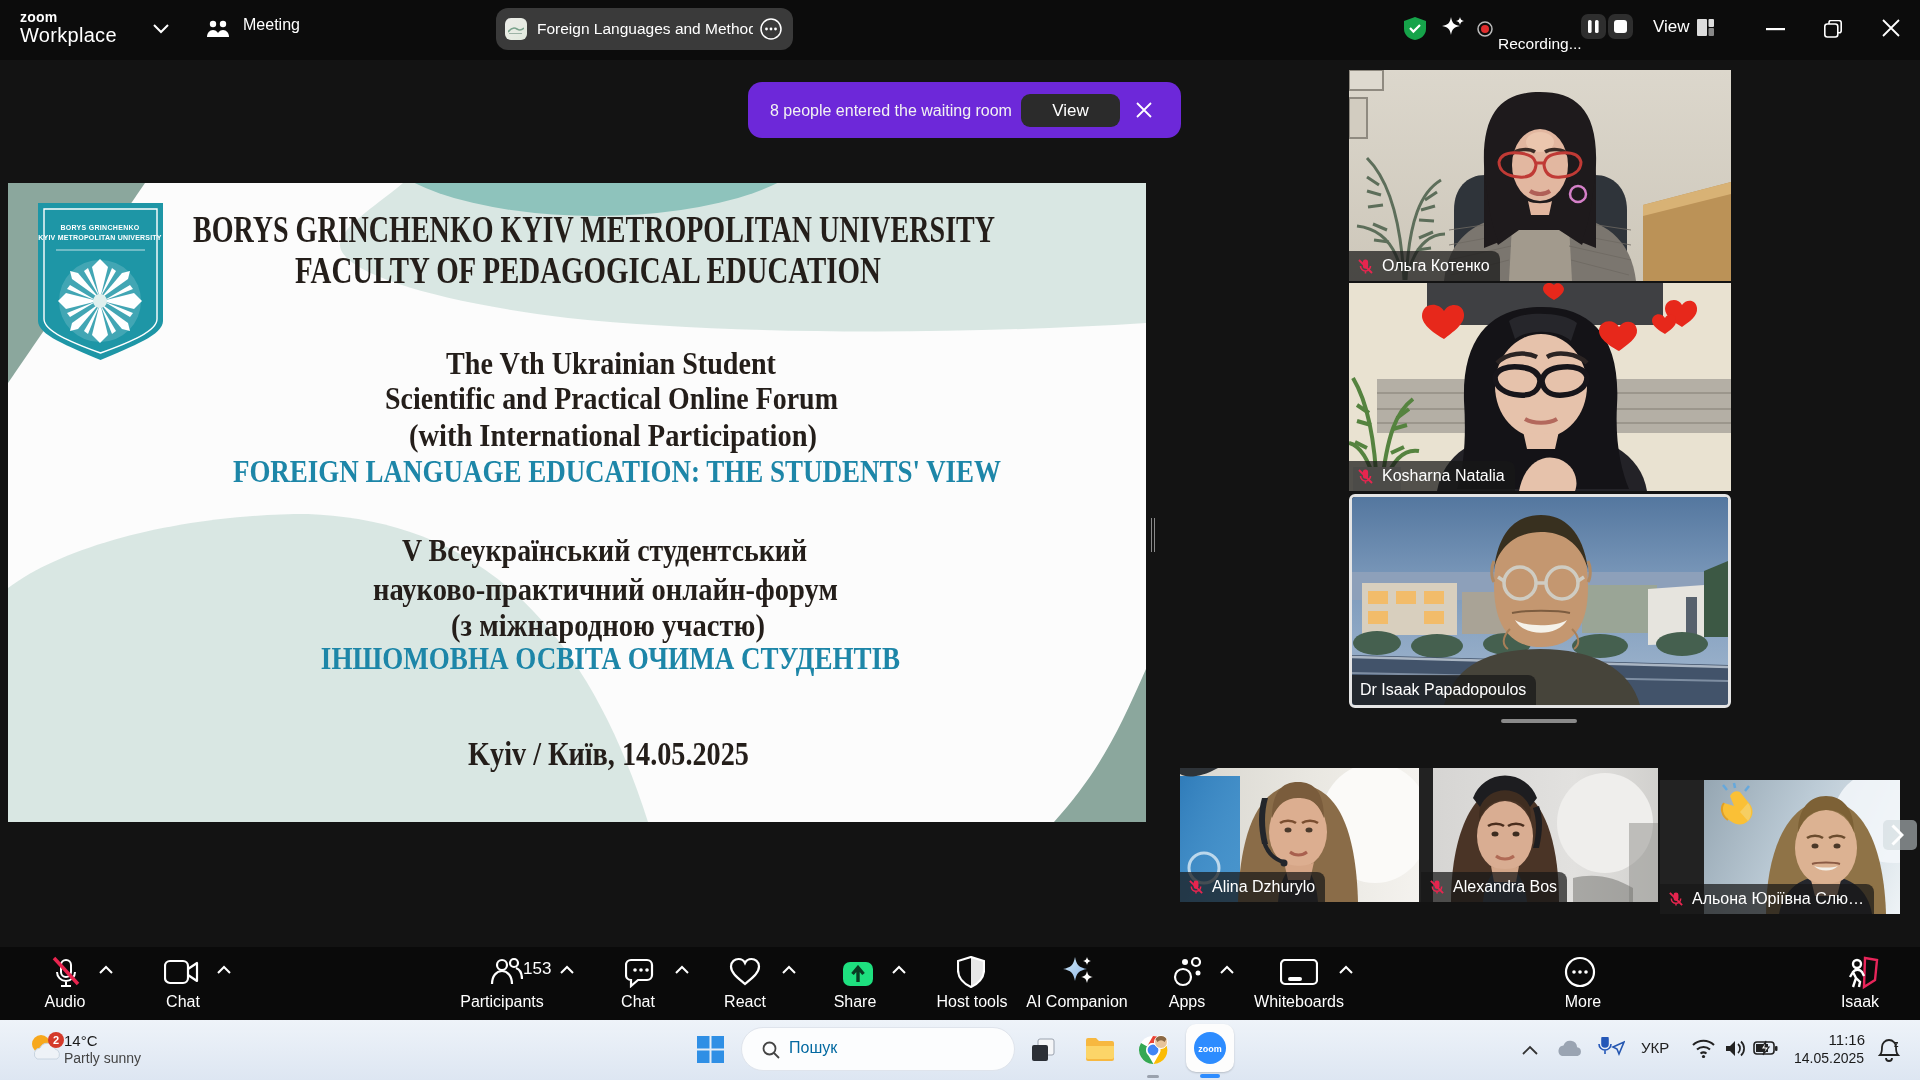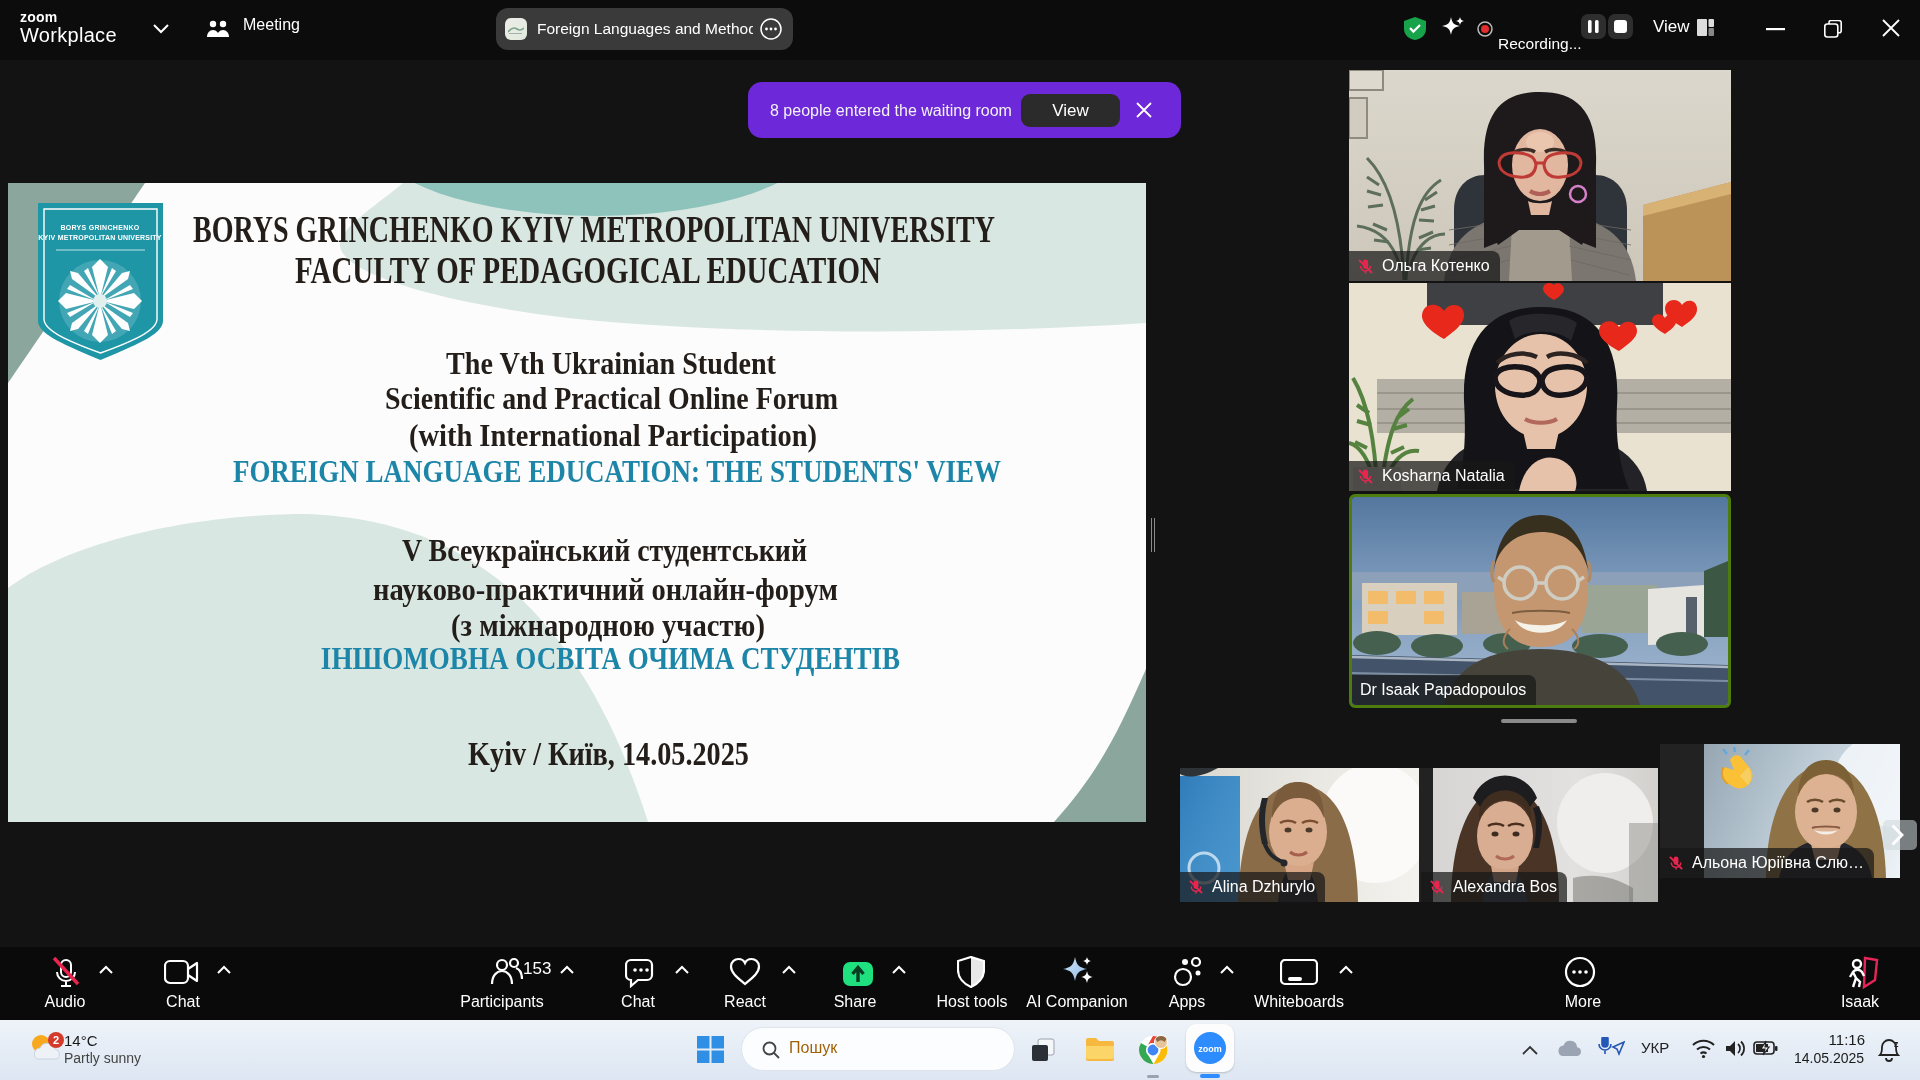--- a/index.html
+++ b/index.html
@@ -284,21 +284,21 @@
             <g stroke="#e8254f" stroke-width="1.6" fill="none">
               <path d="M8.5 1.5 a2.6 2.6 0 0 1 2.6 2.6 v4 a2.6 2.6 0 0 1 -5.2 0 v-4 a2.6 2.6 0 0 1 2.6 -2.6 Z" fill="#e8254f" stroke="none"></path>
               <path d="M3.5 8 a5 5 0 0 0 10 0 M8.5 13 v2.5"></path>
               <path d="M2 2 L15 15" stroke-width="2"></path>
             </g>
           </svg>
         Kosharna Natalia
       </div>
     </div>
 
-    <div class="tile" style="left:1349px; top:434px; width:382px; height:214px; border:3px solid #4d7c0f; border-radius:6px;">
+    <div class="tile" style="left:1349px; top:434px; width:382px; height:214px; border:3px solid #e5e5e5; border-radius:6px;">
       <svg width="376" height="208" viewBox="0 0 376 208">
         <defs>
           <linearGradient id="sky" x1="0" y1="0" x2="0" y2="1">
               <stop offset="0" stop-color="#54779f"></stop>
               <stop offset="0.45" stop-color="#7f9cbd"></stop>
               <stop offset="1" stop-color="#a3b8cf"></stop>
             </linearGradient>
         </defs>
         <rect width="376" height="208" fill="url(#sky)"></rect>
         <rect x="0" y="75" width="376" height="28" fill="#8da0ba"></rect>
@@ -422,21 +422,21 @@
             <g stroke="#e8254f" stroke-width="1.6" fill="none">
               <path d="M8.5 1.5 a2.6 2.6 0 0 1 2.6 2.6 v4 a2.6 2.6 0 0 1 -5.2 0 v-4 a2.6 2.6 0 0 1 2.6 -2.6 Z" fill="#e8254f" stroke="none"></path>
               <path d="M3.5 8 a5 5 0 0 0 10 0 M8.5 13 v2.5"></path>
               <path d="M2 2 L15 15" stroke-width="2"></path>
             </g>
           </svg>
         Alexandra Bos
       </div>
     </div>
 
-    <div class="tile" style="left:1660px; top:684px; width:240px; height:134px;padding-left:44px;">
+    <div class="tile" style="left:1660px; top:720px; width:240px; height:134px;padding-left:44px;">
       <svg width="240" height="134" viewBox="0 0 240 134">
         <defs>
             <linearGradient id="b3" x1="0" y1="0" x2="1" y2="0.25">
               <stop offset="0" stop-color="#95a6b2"></stop>
               <stop offset="0.45" stop-color="#bccbd6"></stop>
               <stop offset="1" stop-color="#eef3f6"></stop>
             </linearGradient>
           </defs>
         <rect width="240" height="134" fill="url(#b3)"></rect>
         <ellipse cx="190" cy="35" rx="60" ry="48" fill="#f3f7fa" opacity="0.85"></ellipse>
@@ -633,21 +633,21 @@
         <rect x="14.5" y="0" width="12.5" height="12.5" fill="#2f8fe5"></rect>
       <rect x="0" y="14.5" width="12.5" height="12.5" fill="#2f8fe5"></rect>
         <rect x="14.5" y="14.5" width="12.5" height="12.5" fill="#2f8fe5"></rect>
     </svg>
 
     <div class="abs" style="left:741px;top:7px;width:274px;height:44px;background:#fcfdfe;border:1px solid #dfe4ec;border-radius:22px;">
       <svg class="abs" style="left:20px;top:13px" width="18" height="18" viewBox="0 0 18 18">
           <circle cx="7.5" cy="7.5" r="6" stroke="#444" stroke-width="1.8" fill="none"></circle>
           <path d="M12 12 L17 17" stroke="#444" stroke-width="1.8"></path>
         </svg>
-      <div class="abs" style="left:47px;top:11px;color:#a16207;font-size:16px;">Пошук</div>
+      <div class="abs" style="left:47px;top:11px;color:#0369a1;font-size:16px;">Пошук</div>
     </div>
 
     <svg class="abs" style="left:1030px;top:17px" width="26" height="26" viewBox="0 0 26 26">
         <rect x="8" y="2" width="16" height="16" rx="2" fill="#f5f6f8" stroke="#9aa2ae" stroke-width="1"></rect>
         <rect x="2" y="8" width="16" height="16" rx="2" fill="#2b2f36"></rect>
       </svg>
 
     <svg class="abs" style="left:1085px;top:16px" width="30" height="27" viewBox="0 0 30 27">
         <path d="M1 4 a2 2 0 0 1 2-2 h8 l3 3 h13 a2 2 0 0 1 2 2 v16 a2 2 0 0 1 -2 2 h-24 a2 2 0 0 1 -2 -2 Z" fill="#f7b840"></path>
         <path d="M1 10 h28 v11 a2 2 0 0 1 -2 2 h-24 a2 2 0 0 1 -2 -2 Z" fill="#fcd568"></path>

